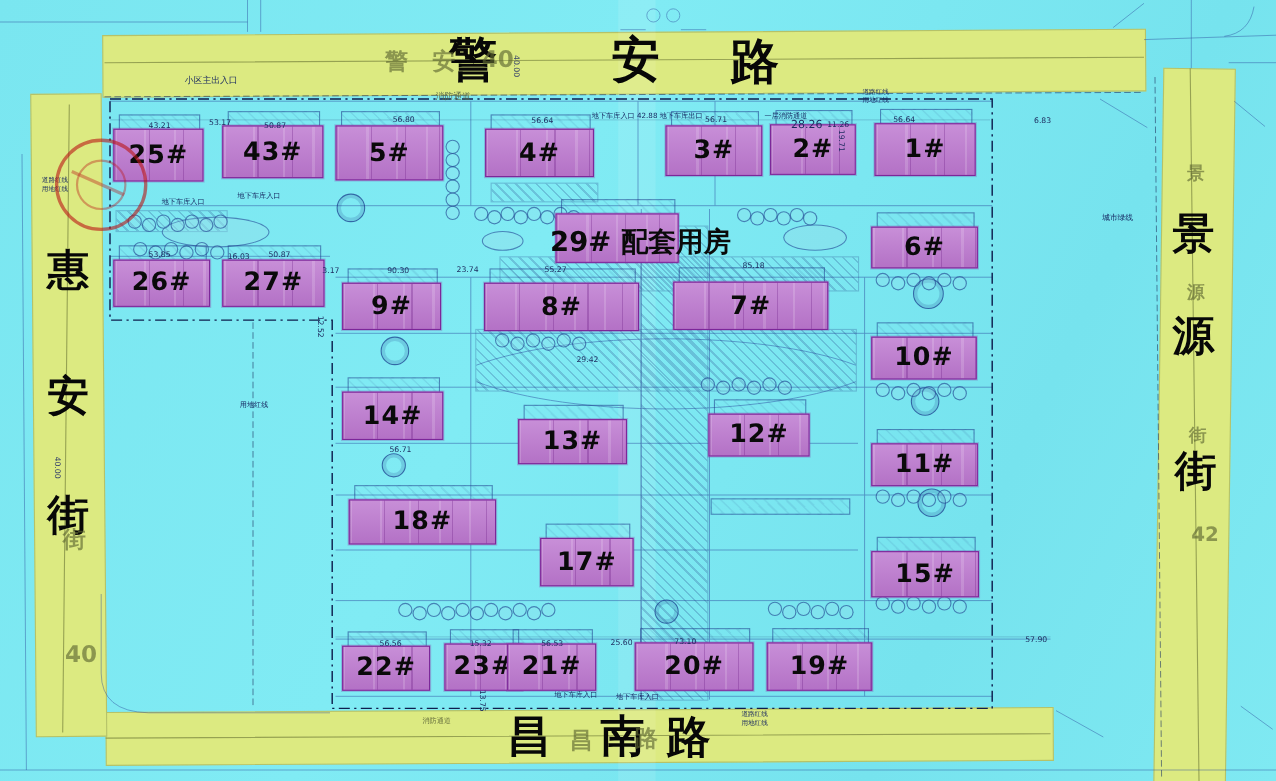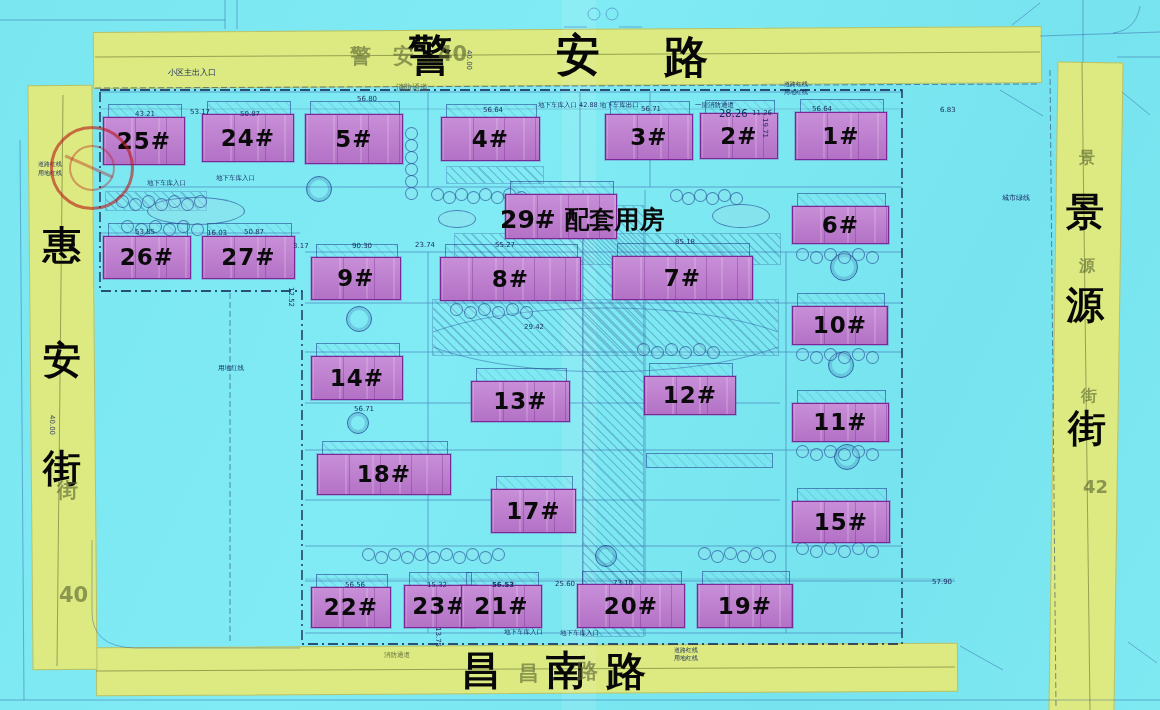--- a/index.html
+++ b/index.html
@@ -194,21 +194,21 @@
     <div class="wing" style="left: 446px; top: 104px; width: 89px; height: 13px;"></div>
     <div class="bld" style="left: 441px; top: 117px; width: 99px; height: 44px;">
       <span style="font-size: 23px;">4#</span>
     </div>
     <div class="wing" style="left: 310px; top: 101px; width: 88px; height: 13px;"></div>
     <div class="bld" style="left: 305px; top: 114px; width: 98px; height: 50px;">
       <span style="font-size: 23px;">5#</span>
     </div>
     <div class="wing" style="left: 207px; top: 101px; width: 82px; height: 13px;"></div>
     <div class="bld" style="left: 202px; top: 114px; width: 92px; height: 48px;">
-      <span style="font-size: 23px;">24#</span>
+      <span style="font-size: 23px;">43#</span>
     </div>
     <div class="wing" style="left: 108px; top: 104px; width: 72px; height: 13px;"></div>
     <div class="bld" style="left: 103px; top: 117px; width: 82px; height: 48px;">
       <span style="font-size: 23px;">25#</span>
     </div>
     <div class="wing" style="left: 108px; top: 223px; width: 78px; height: 13px;"></div>
     <div class="bld" style="left: 103px; top: 236px; width: 88px; height: 43px;">
       <span style="font-size: 23px;">26#</span>
     </div>
     <div class="wing" style="left: 207px; top: 223px; width: 83px; height: 13px;"></div>
@@ -325,39 +325,39 @@
     <div class="txt" style="left: 216px; top: 175px; font-size: 6.5px; color: rgb(20, 36, 95);">地下车库入口</div>
     <div class="txt" style="left: 218px; top: 365px; font-size: 6.5px; color: rgb(20, 36, 95);">用地红线</div>
     <div class="txt" style="left: 504px; top: 629px; font-size: 6.5px; color: rgb(20, 36, 95);">地下车库入口</div>
     <div class="txt" style="left: 560px; top: 630px; font-size: 6.5px; color: rgb(20, 36, 95);">地下车库入口</div>
     <div class="txt" style="left: 384px; top: 652px; font-size: 6.5px; color: rgb(107, 116, 64);">消防通道</div>
     <div class="txt" style="left: 674px; top: 647px; font-size: 6px; color: rgb(20, 36, 95);">道路红线</div>
     <div class="txt" style="left: 674px; top: 655px; font-size: 6px; color: rgb(20, 36, 95);">用地红线</div>
     <div class="txt" style="left: 135px; top: 111px; font-size: 7px; color: rgb(28, 42, 94);">43.21</div>
     <div class="txt" style="left: 190px; top: 109px; font-size: 7px; color: rgb(28, 42, 94);">53.17</div>
     <div class="txt" style="left: 240px; top: 111px; font-size: 7px; color: rgb(28, 42, 94);">50.87</div>
-    <div class="txt" style="left: 357px; top: 96px; font-size: 7px; color: rgb(28, 42, 94);">56.80</div>
+    <div class="txt" style="left: 357px; top: 106px; font-size: 7px; color: rgb(28, 42, 94);">56.80</div>
     <div class="txt" style="left: 483px; top: 107px; font-size: 7px; color: rgb(28, 42, 94);">56.64</div>
     <div class="txt" style="left: 641px; top: 106px; font-size: 7px; color: rgb(28, 42, 94);">56.71</div>
     <div class="txt" style="left: 719px; top: 109px; font-size: 10px; color: rgb(28, 42, 94);">28.26</div>
     <div class="txt" style="left: 752px; top: 110px; font-size: 7px; color: rgb(28, 42, 94);">11.26</div>
     <div class="txt" style="left: 812px; top: 106px; font-size: 7px; color: rgb(28, 42, 94);">56.64</div>
     <div class="txt" style="left: 940px; top: 107px; font-size: 7px; color: rgb(28, 42, 94);">6.83</div>
     <div class="txt" style="left: 768px; top: 118px; font-size: 7px; color: rgb(28, 42, 94); transform: rotate(90deg);">19.71</div>
     <div class="txt" style="left: 135px; top: 229px; font-size: 7px; color: rgb(28, 42, 94);">53.85</div>
     <div class="txt" style="left: 207px; top: 230px; font-size: 7px; color: rgb(28, 42, 94);">16.03</div>
     <div class="txt" style="left: 244px; top: 229px; font-size: 7px; color: rgb(28, 42, 94);">50.87</div>
     <div class="txt" style="left: 293px; top: 243px; font-size: 7px; color: rgb(28, 42, 94);">3.17</div>
     <div class="txt" style="left: 352px; top: 243px; font-size: 7px; color: rgb(28, 42, 94);">90.30</div>
     <div class="txt" style="left: 415px; top: 242px; font-size: 7px; color: rgb(28, 42, 94);">23.74</div>
     <div class="txt" style="left: 495px; top: 242px; font-size: 7px; color: rgb(28, 42, 94);">55.27</div>
     <div class="txt" style="left: 675px; top: 239px; font-size: 7px; color: rgb(28, 42, 94);">85.18</div>
     <div class="txt" style="left: 524px; top: 324px; font-size: 7px; color: rgb(28, 42, 94);">29.42</div>
     <div class="txt" style="left: 294px; top: 287px; font-size: 7px; color: rgb(28, 42, 94); transform: rotate(90deg);">12.52</div>
     <div class="txt" style="left: 354px; top: 406px; font-size: 7px; color: rgb(28, 42, 94);">56.71</div>
     <div class="txt" style="left: 345px; top: 582px; font-size: 7px; color: rgb(28, 42, 94);">56.56</div>
     <div class="txt" style="left: 427px; top: 582px; font-size: 7px; color: rgb(28, 42, 94);">15.32</div>
-    <div class="txt" style="left: 492px; top: 582px; font-size: 7px; color: rgb(28, 42, 94); font-weight: bold;">56.53</div>
+    <div class="txt" style="left: 492px; top: 582px; font-size: 7px; color: rgb(28, 42, 94);">56.53</div>
     <div class="txt" style="left: 555px; top: 581px; font-size: 7px; color: rgb(28, 42, 94);">25.60</div>
     <div class="txt" style="left: 613px; top: 580px; font-size: 7px; color: rgb(28, 42, 94);">73.10</div>
     <div class="txt" style="left: 932px; top: 579px; font-size: 7px; color: rgb(28, 42, 94);">57.90</div>
     <div class="txt" style="left: 441px; top: 627px; font-size: 7px; color: rgb(28, 42, 94); transform: rotate(90deg);">13.75</div>
   </div>
 
 </body></html>

